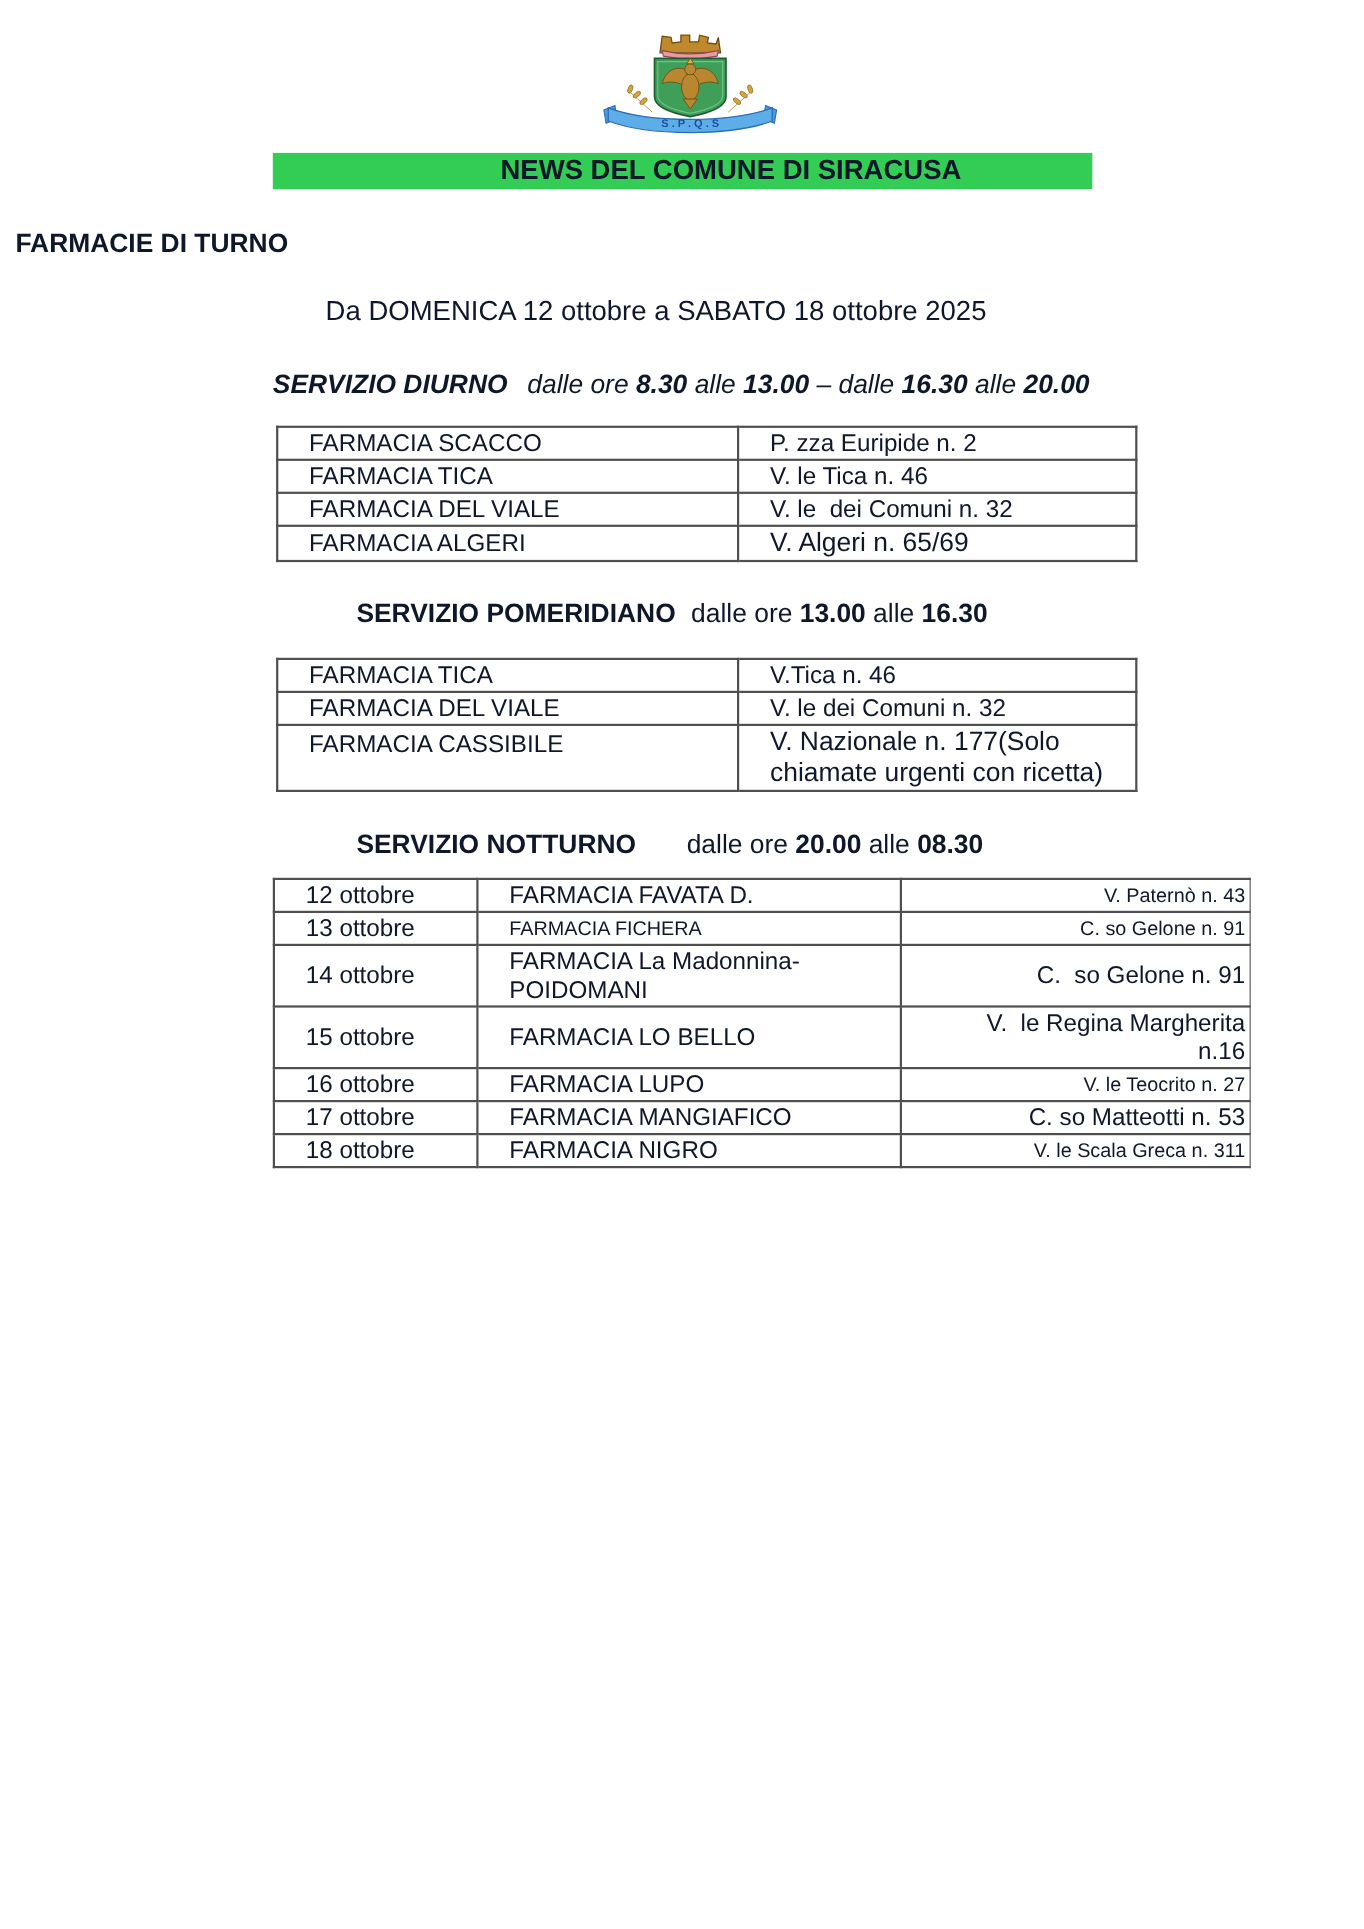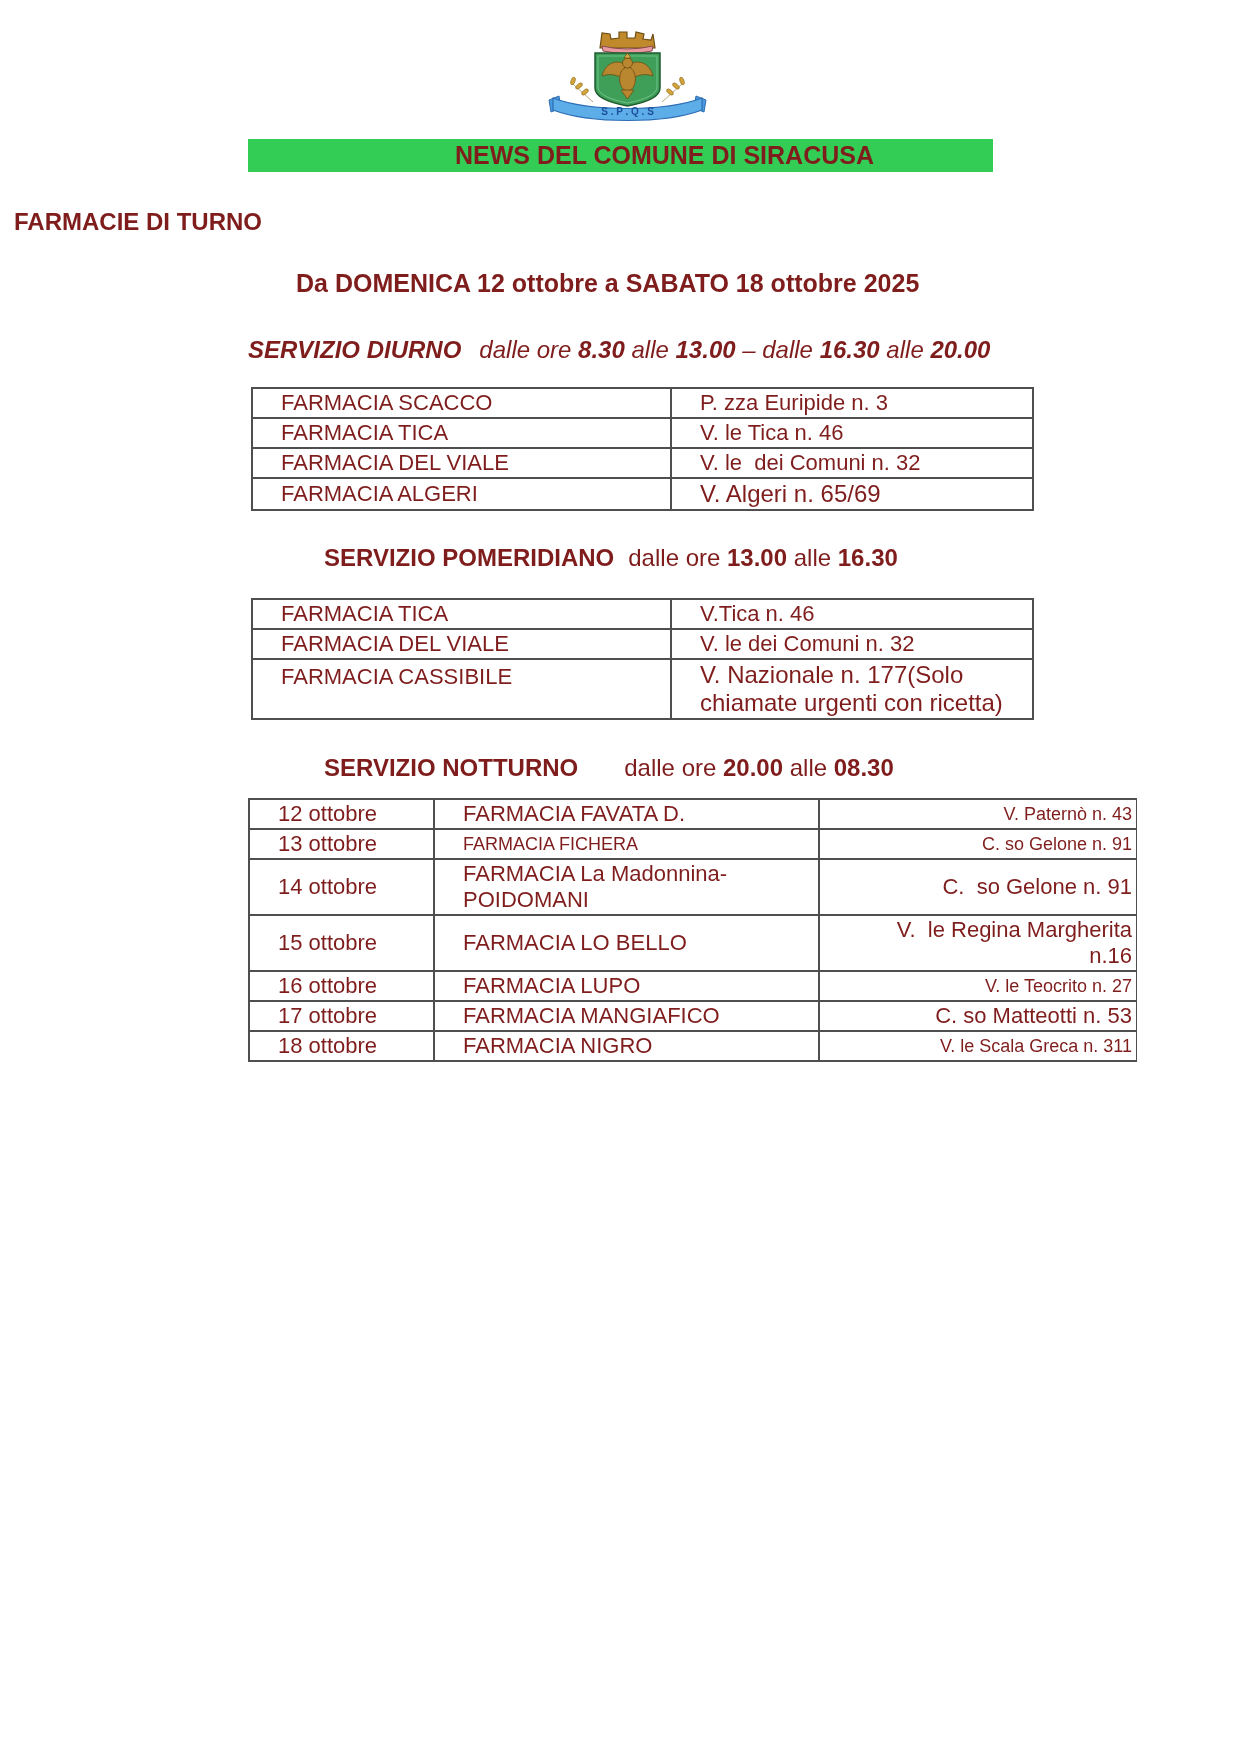--- a/index.html
+++ b/index.html
@@ -3,21 +3,21 @@
 <meta charset="utf-8">
 <title>News del Comune di Siracusa</title>
 <style>
   html,body{margin:0;padding:0;background:#ffffff;}
   .page{
     position:relative;
     width:1137px;
     height:1754px;
     background:#ffffff;
     font-family:"Liberation Sans", sans-serif;
-    color:#7f1d1d;
+    color:#0f172a;
     overflow:hidden;
   }
   
   .crest{position:absolute;left:545px;top:26px;width:165px;height:98px;}
   
   .banner{
     position:absolute;left:248px;top:139px;width:745px;height:33px;
     background:#33cc55;
     box-sizing:border-box;
     text-align:center;
@@ -25,21 +25,21 @@
     font-size:25px;font-weight:bold;line-height:33px;
     letter-spacing:0px;
   }
   .doc-title{
     position:absolute;left:0;top:208px;width:1240px;
     text-indent:14px;
     font-size:24px;font-weight:bold;
   }
   .date-range{
     position:absolute;left:296px;top:269px;
-    font-size:25px;font-weight:bold;
+    font-size:25px;font-weight:normal;
   }
   .svc{position:absolute;font-size:24px;white-space:pre-wrap;}
   .svc .b{font-weight:bold;}
   .svc-diurno{left:248px;top:336px;font-style:italic;}
   .svc-pomeridiano{left:324px;top:544px;}
   .svc-notturno{left:324px;top:754px;}
   .gap-sm{margin-left:18px;}
   .gap-xs{margin-left:14px;}
   .gap-lg{margin-left:46px;}
 
@@ -119,21 +119,21 @@
   <div class="doc-title">FARMACIE DI TURNO</div>
 
   <div class="date-range">Da DOMENICA 12 ottobre a SABATO 18 ottobre 2025</div>
 
   <div class="svc svc-diurno"><span class="b">SERVIZIO DIURNO</span><span class="gap-sm">dalle ore </span><span class="b">8.30</span><span> alle </span><span class="b">13.00</span><span> – dalle </span><span class="b">16.30</span><span> alle </span><span class="b">20.00</span></div>
 
   <table class="tbl tbl-diurno">
     <tbody>
       <tr class="h27">
         <td class="c1">FARMACIA SCACCO</td>
-        <td class="c2">P. zza Euripide n. 3</td>
+        <td class="c2">P. zza Euripide n. 2</td>
       </tr>
       <tr class="h27">
         <td class="c1">FARMACIA TICA</td>
         <td class="c2">V. le Tica n. 46</td>
       </tr>
       <tr class="h27">
         <td class="c1">FARMACIA DEL VIALE</td>
         <td class="c2">V. le  dei Comuni n. 32</td>
       </tr>
       <tr class="h31">

